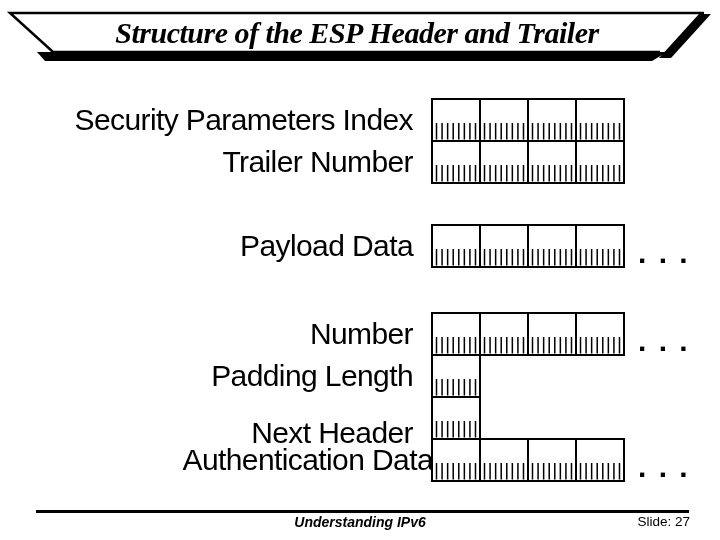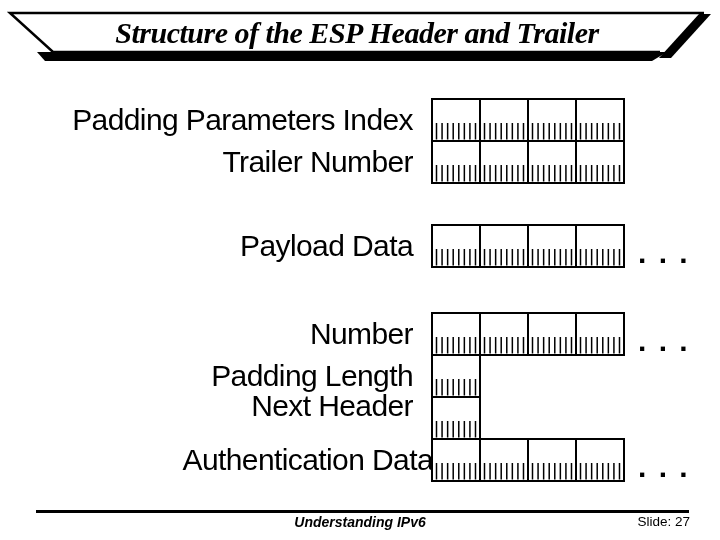--- a/index.html
+++ b/index.html
@@ -78,21 +78,21 @@
 <div id="slide">
 
   <svg id="title-banner-svg" width="720" height="70" viewBox="0 0 720 70">
     <polygon points="37,52 667,52 652,61 45,61" fill="#000000"></polygon>
     <path d="M 704,13 L 10,13 L 53,52 L 660,52" fill="#ffffff" stroke="#000000" stroke-width="2.5"></path>
     <polygon points="659,58 699,14 711,14 671,58" fill="#000000"></polygon>
   </svg>
   <div id="page-title">Structure of the ESP Header and Trailer</div>
 
   <div id="diagram">
-      <div class="field-label" style="top: 99px;">Padding Parameters Index</div>
+      <div class="field-label" style="top: 99px;">Security Parameters Index</div>
       <div class="field-label" style="top: 141px;">Trailer Number</div>
       <svg width="269" height="86" class="bitfield-svg" style="left: 431px; top: 98px;">
         <g>
           <rect x="1" y="1" width="48" height="42"></rect>
           <line x1="5.5" x2="5.5" y1="41.5" y2="25"></line>
           <line x1="11.07" x2="11.07" y1="41.5" y2="25"></line>
           <line x1="16.64" x2="16.64" y1="41.5" y2="25"></line>
           <line x1="22.21" x2="22.21" y1="41.5" y2="25"></line>
           <line x1="27.78" x2="27.78" y1="41.5" y2="25"></line>
           <line x1="33.35" x2="33.35" y1="41.5" y2="25"></line>
@@ -202,21 +202,21 @@
           <line x1="166.21" x2="166.21" y1="41.5" y2="25"></line>
           <line x1="171.78" x2="171.78" y1="41.5" y2="25"></line>
           <line x1="177.35" x2="177.35" y1="41.5" y2="25"></line>
           <line x1="182.92000000000002" x2="182.92000000000002" y1="41.5" y2="25"></line>
           <line x1="188.49" x2="188.49" y1="41.5" y2="25"></line>
           <text x="207" y="39" class="dots">. . .</text>
         </g>
       </svg>
       <div class="field-label" style="top: 313px;">Number</div>
       <div class="field-label" style="top: 355px;">Padding Length</div>
-      <div class="field-label" style="top: 385px; padding-left: 28px;">Next Header</div>
+      <div class="field-label" style="top: 412px; padding-left: 28px;">Next Header</div>
       <div class="field-label" style="top: 439px; margin-left: 20px;">Authentication Data</div>
       <svg width="269" height="170" class="bitfield-svg" style="left: 431px; top: 312px;">
         <g>
           <rect x="1" y="1" width="48" height="42"></rect>
           <line x1="5.5" x2="5.5" y1="41.5" y2="25"></line>
           <line x1="11.07" x2="11.07" y1="41.5" y2="25"></line>
           <line x1="16.64" x2="16.64" y1="41.5" y2="25"></line>
           <line x1="22.21" x2="22.21" y1="41.5" y2="25"></line>
           <line x1="27.78" x2="27.78" y1="41.5" y2="25"></line>
           <line x1="33.35" x2="33.35" y1="41.5" y2="25"></line>

